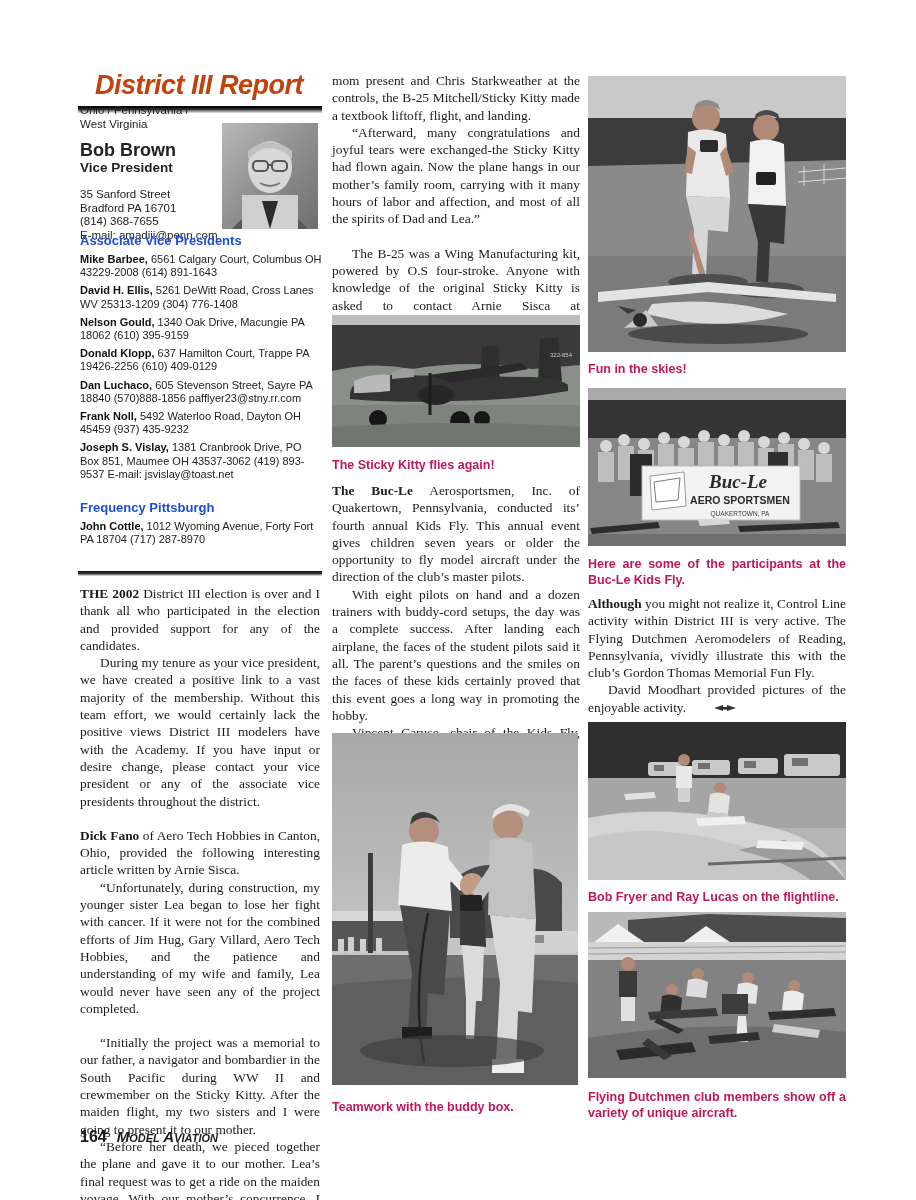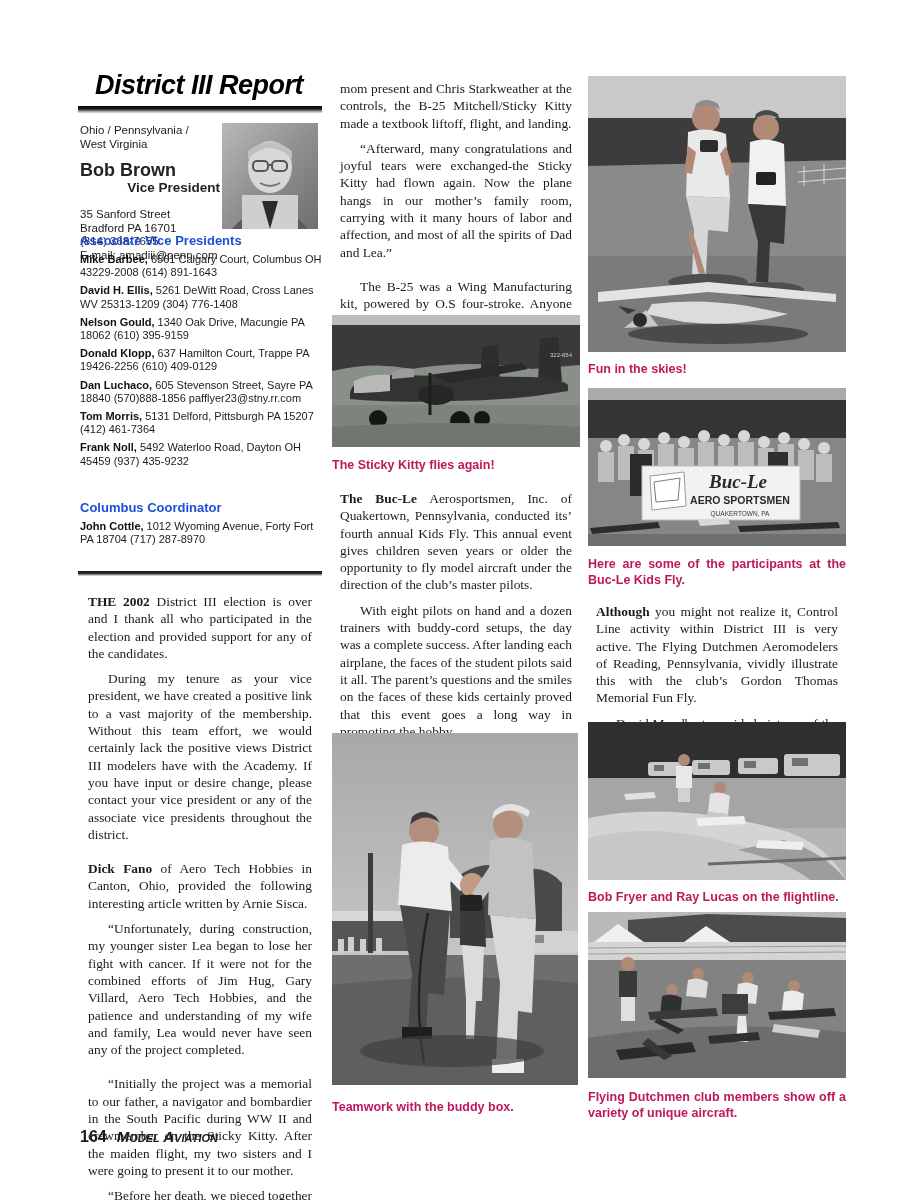--- a/index.html
+++ b/index.html
@@ -7,45 +7,45 @@
     width:916px;height:1200px;position:relative;background:#ffffff;
     font-family:"Liberation Serif",serif;color:#1b1b1b;
     -webkit-font-smoothing:antialiased;
   }
   .abs{position:absolute;}
   
   .hdr-title{
     left:80px;top:70px;width:238px;text-align:center;
     font-family:"Liberation Sans",sans-serif;
     font-size:27px;font-weight:bold;font-style:italic;letter-spacing:-0.5px;
-    color:#000000;
+    color:#c2410c;
   }
   .hdr-rule{
     left:78px;top:106px;width:244px;height:7px;
     background:linear-gradient(to bottom,#000 0%,#222 45%,#9a9a9a 75%,#e8e8e8 100%);
   }
   
   .sb{font-family:"Liberation Sans",sans-serif;}
-  .sb-region{left:80px;top:124px;width:140px;font-size:11.5px;line-height:13.5px;color:#222;}
+  .sb-region{left:80px;top:104px;width:140px;font-size:11.5px;line-height:13.5px;color:#222;}
   .sb-name{font-size:18px;font-weight:bold;margin:10px 0 0 0;line-height:19px;}
-  .sb-title{font-size:13.5px;font-weight:bold;line-height:15px;text-align:right;}
+  .sb-title{font-size:13.5px;font-weight:bold;line-height:15px;}
   .sb-addr{font-size:11.5px;line-height:13.5px;margin-top:13px;}
   .portrait{left:222px;top:123px;width:96px;height:106px;}
   .sec-head{font-size:13px;font-weight:bold;font-family:"Liberation Sans",sans-serif;color:#1d4ed8;}
   .avp-wrap{left:80px;top:233px;width:242px;}
   .avp-entry{font-family:"Liberation Sans",sans-serif;font-size:11px;line-height:13.2px;margin-top:5px;color:#222;}
   .avp-entry b{color:#111;}
   .freq-wrap{left:80px;top:500px;width:242px;}
   .divider{
     left:78px;top:571px;width:244px;height:5px;
     background:linear-gradient(to bottom,#111 0%,#333 50%,#aaa 80%,#eee 100%);
   }
   
   .col{font-size:13.4px;line-height:17.3px;text-align:justify;}
-  .col p{margin:8px;}
+  .col p{margin:0;}
   .col p.ind{text-indent:1.5em;}
   .col p.gap{margin-top:17px;}
   .left-body{left:80px;top:585px;width:240px;}
   .mid-top{left:332px;top:72px;width:248px;}
   .mid-lower{left:332px;top:482px;width:248px;}
   .right-text{left:588px;top:595px;width:258px;}
   .caption{
     font-family:"Liberation Sans",sans-serif;font-size:12.5px;font-weight:bold;
     line-height:15.5px;color:#be185d;
   }
@@ -103,26 +103,26 @@
   </svg>
 </div>
 
 <div class="abs avp-wrap">
   <div class="sec-head">Associate Vice Presidents</div>
   <div class="avp-entry"><b>Mike Barbee,</b><span> 6561 Calgary Court, Columbus OH 43229-2008   (614) 891-1643</span></div>
   <div class="avp-entry"><b>David H. Ellis,</b><span> 5261 DeWitt Road, Cross Lanes WV 25313-1209   (304) 776-1408</span></div>
   <div class="avp-entry"><b>Nelson Gould,</b><span> 1340 Oak Drive, Macungie PA 18062   (610) 395-9159</span></div>
   <div class="avp-entry"><b>Donald Klopp,</b><span> 637 Hamilton Court, Trappe PA 19426-2256   (610) 409-0129</span></div>
   <div class="avp-entry"><b>Dan Luchaco,</b><span> 605 Stevenson Street, Sayre PA 18840   (570)888-1856  pafflyer23@stny.rr.com</span></div>
-  <div class="avp-entry"><b>Tom Morris,</b><span> 5131 Delford, Pittsburgh PA 15207 (412) 461-7364</span></div>
   <div class="avp-entry"><b>Frank Noll,</b><span> 5492 Waterloo Road, Dayton OH 45459   (937) 435-9232</span></div>
+  <div class="avp-entry"><b>Joseph S. Vislay,</b><span> 1381 Cranbrook Drive, PO Box 851, Maumee OH 43537-3062   (419) 893-9537 E-mail: jsvislay@toast.net</span></div>
 </div>
 
 <div class="abs freq-wrap">
-  <div class="sec-head">Columbus Coordinator</div>
+  <div class="sec-head">Frequency Pittsburgh</div>
   <div class="avp-entry"><b>John Cottle,</b><span> 1012 Wyoming Avenue, Forty Fort PA 18704  (717) 287-8970</span></div>
 </div>
 
 <div class="abs divider"></div>
 
 <div class="abs col left-body">
   <p><b>THE 2002</b><span> District III election is over and I thank all who participated in the election and provided support for any of the candidates.</span></p>
   <p class="ind">During my tenure as your vice president, we have created a positive link to a vast majority of the membership. Without this team effort, we would certainly lack the positive views District III modelers have with the Academy. If you have input or desire change, please contact your vice president or any of the associate vice presidents throughout the district.</p>
   <p class="gap"><b>Dick Fano</b><span> of Aero Tech Hobbies in Canton, Ohio, provided the following interesting article written by Arnie Sisca.</span></p>
   <p class="ind">“Unfortunately, during construction, my younger sister Lea began to lose her fight with cancer. If it were not for the combined efforts of Jim Hug, Gary Villard, Aero Tech Hobbies, and the patience and understanding of my wife and family, Lea would never have seen any of the project completed.</p>

